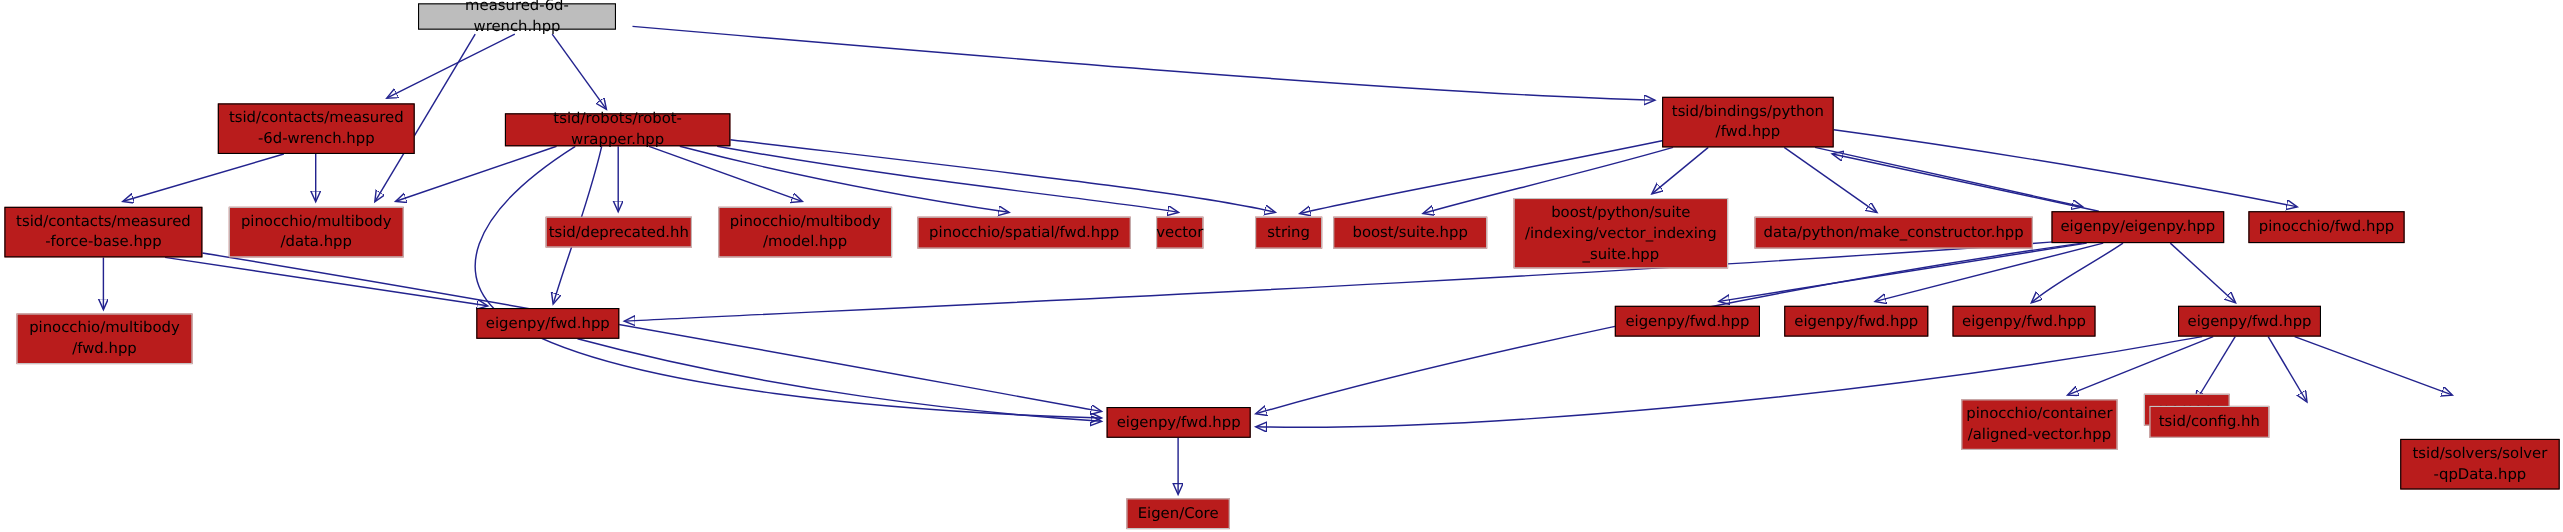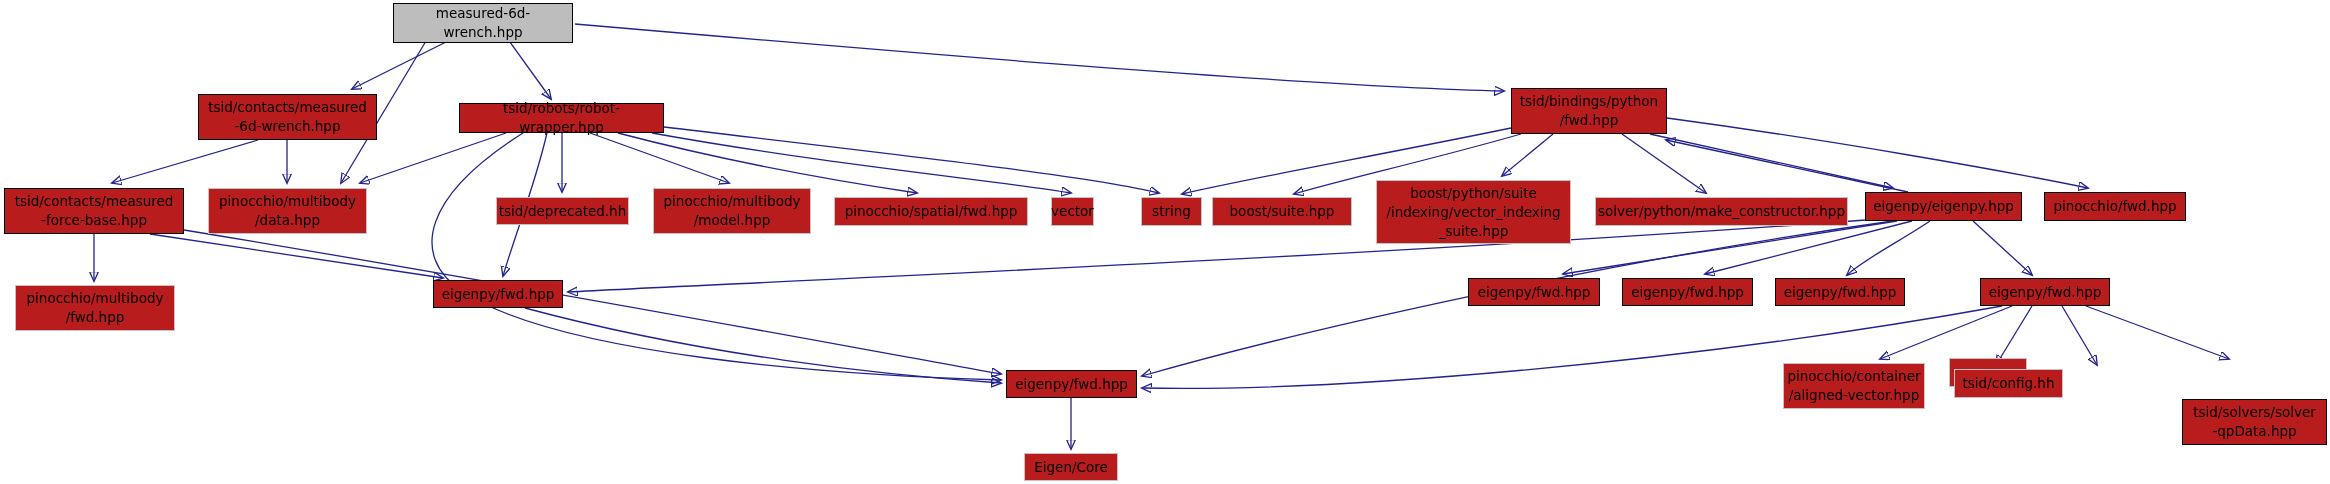--- a/index.html
+++ b/index.html
@@ -58,21 +58,21 @@
     <path d="M1893,221 C1600,262 1295,332 1142,376" marker-end="url(#arr)"></path>
     <path d="M2012,306 L1880,359" marker-end="url(#arr)"></path>
     <path d="M2032,306 L1996,365" marker-end="url(#arr)"></path>
     <path d="M2062,306 L2097,365" marker-end="url(#arr)"></path>
     <path d="M2086,306 L2229,359" marker-end="url(#arr)"></path>
     <path d="M2002,306 C1680,364 1330,392 1142,388" marker-end="url(#arr)"></path>
     <path d="M525,308 C700,355 880,375 1001,383" marker-end="url(#arr)"></path>
     <path d="M1071,398 L1071,449" marker-end="url(#arr)"></path>
   </svg>
 
-  <div class="node current" style="left:393px;top:3px;width:180px;height:40px;">measured-6d-wrench.hpp</div>
+  <div class="node current" style="left:380px;top:3px;width:180px;height:24px;">measured-6d-wrench.hpp</div>
 
   <div class="node bold" style="left:198px;top:94px;width:179px;height:46px;">tsid/contacts/measured
 -6d-wrench.hpp</div>
 
   <div class="node bold" style="left:459px;top:103px;width:205px;height:30px;">tsid/robots/robot-wrapper.hpp</div>
 
   <div class="node bold" style="left:1511px;top:88px;width:156px;height:46px;">tsid/bindings/python
 /fwd.hpp</div>
 
   <div class="node bold" style="left:4px;top:188px;width:180px;height:46px;">tsid/contacts/measured
@@ -91,21 +91,21 @@
   <div class="node ext" style="left:1051px;top:197px;width:43px;height:29px;">vector</div>
 
   <div class="node ext" style="left:1141px;top:197px;width:61px;height:29px;">string</div>
 
   <div class="node ext" style="left:1212px;top:197px;width:140px;height:29px;">boost/suite.hpp</div>
 
   <div class="node ext" style="left:1376px;top:180px;width:195px;height:64px;">boost/python/suite
 /indexing/vector_indexing
 _suite.hpp</div>
 
-  <div class="node ext" style="left:1595px;top:197px;width:253px;height:29px;">solver/python/make_constructor.hpp</div>
+  <div class="node ext" style="left:1595px;top:197px;width:253px;height:29px;">data/python/make_constructor.hpp</div>
 
   <div class="node bold" style="left:1865px;top:192px;width:157px;height:29px;">eigenpy/eigenpy.hpp</div>
 
   <div class="node bold" style="left:2044px;top:192px;width:142px;height:29px;">pinocchio/fwd.hpp</div>
 
   <div class="node ext" style="left:15px;top:285px;width:160px;height:46px;">pinocchio/multibody
 /fwd.hpp</div>
 
   <div class="node bold" style="left:433px;top:280px;width:130px;height:28px;">eigenpy/fwd.hpp</div>
 

